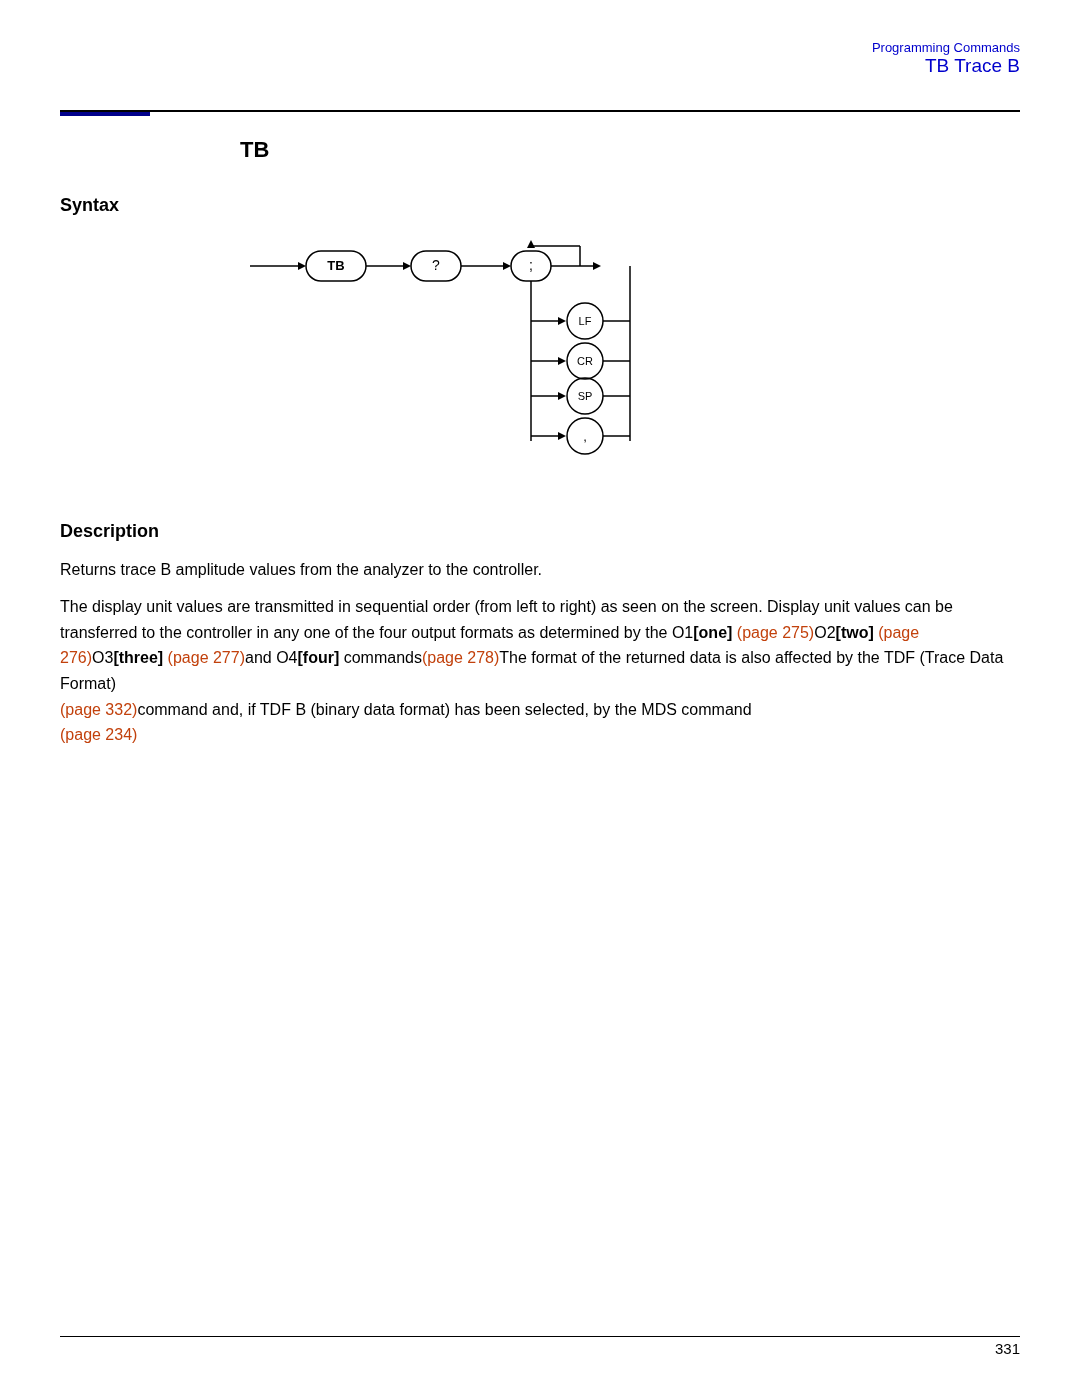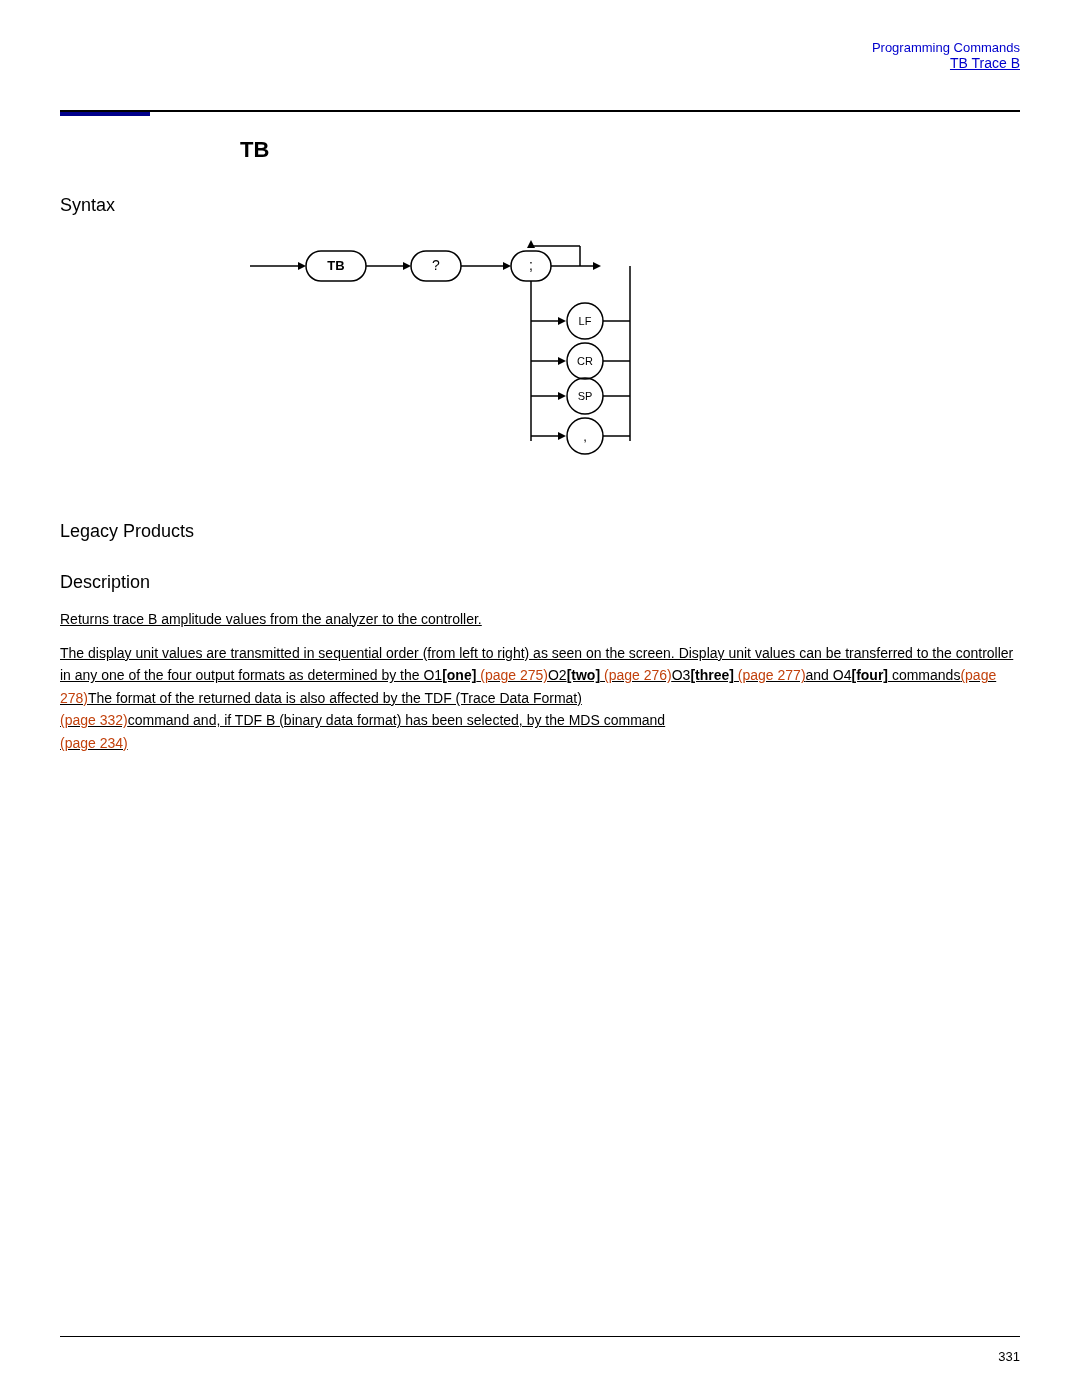--- a/index.html
+++ b/index.html
@@ -28,22 +28,21 @@
       text-align: right;
     }
 
     .header-line1 {
       color: #0000cc;
       font-size: 13px;
     }
 
     .header-line2 {
       color: #0000cc;
-      font-size: 14px;
-      text-decoration: underline;
+      font-size: 19px;
     }
 
     
     .top-rule {
       position: absolute;
       top: 110px;
       left: 60px;
       right: 60px;
       height: 2px;
       background: #000;
@@ -69,21 +68,21 @@
     .page-title {
       margin-top: 20px;
       margin-left: 180px;
       font-size: 22px;
       font-weight: bold;
       line-height: 1.3;
     }
 
     .section-heading {
       font-size: 18px;
-      font-weight: normal;
+      font-weight: bold;
       margin-top: 30px;
       margin-bottom: 15px;
     }
 
     
     .syntax-diagram {
       margin-top: 10px;
       margin-left: 180px;
       position: relative;
       height: 260px;
@@ -95,24 +94,23 @@
 
     
     .legacy-text {
       font-size: 14px;
       margin-top: 5px;
       color: #000;
     }
 
     
     .description-text {
-      font-size: 14px;
+      font-size: 16px;
       line-height: 1.6;
       margin-top: 5px;
-      text-decoration: underline;
     }
 
     .description-text p {
       margin-bottom: 12px;
     }
 
     .link {
       color: #c2410c;
       text-decoration: none;
     }
@@ -122,23 +120,23 @@
       position: absolute;
       bottom: 60px;
       left: 60px;
       right: 60px;
       height: 1px;
       background: #000;
     }
 
     .footer-page-num {
       position: absolute;
-      bottom: 33px;
-      right: 60px;
-      font-size: 13px;
+      bottom: 40px;
+      right: 60px;
+      font-size: 15px;
     }
   </style>
 </head>
 <body>
 
 <div class="page-container">
 
   <div class="header">
     <div class="header-line1">Programming Commands</div>
     <div class="header-line2">TB Trace B</div>
@@ -211,21 +209,20 @@
         <polygon points="318,201 326,205 318,209" fill="#000"></polygon>
         <circle cx="345" cy="205" r="18" fill="none" stroke="#000" stroke-width="1.5"></circle>
         <text x="345" y="210" text-anchor="middle" font-family="Arial" font-size="13">,</text>
         <line x1="363" y1="205" x2="390" y2="205" stroke="#000" stroke-width="1.5"></line>
 
         <line x1="390" y1="70" x2="390" y2="210" stroke="#000" stroke-width="1.5"></line>
         <line x1="390" y1="70" x2="390" y2="35" stroke="#000" stroke-width="1.5"></line>
       </svg>
     </div>
 
-    <div class="section-heading">Legacy Products</div>
 
     <div class="section-heading">Description</div>
 
     <div class="description-text">
       <p>
         <span>Returns trace B amplitude values from the analyzer to the controller.</span>
       </p>
       <p>
         <span>The display unit values are transmitted in sequential order (from left to right) as seen on the screen. Display unit values can be transferred to the controller in any one of the four output formats as determined by the O1</span><span style="font-weight:bold;">[one]</span><a class="link"> (page 275)</a><span>O2</span><span style="font-weight:bold;">[two]</span><a class="link"> (page 276)</a><span>O3</span><span style="font-weight:bold;">[three]</span><a class="link"> (page 277)</a><span>and O4</span><span style="font-weight:bold;">[four]</span><span> commands</span><a class="link">(page 278)</a><span>The format of the returned data is also affected by the TDF (Trace Data Format)</span><br><a class="link">(page 332)</a><span>command and, if TDF B (binary data format) has been selected, by the MDS command</span><br><a class="link">(page 234)</a>
       </p>

